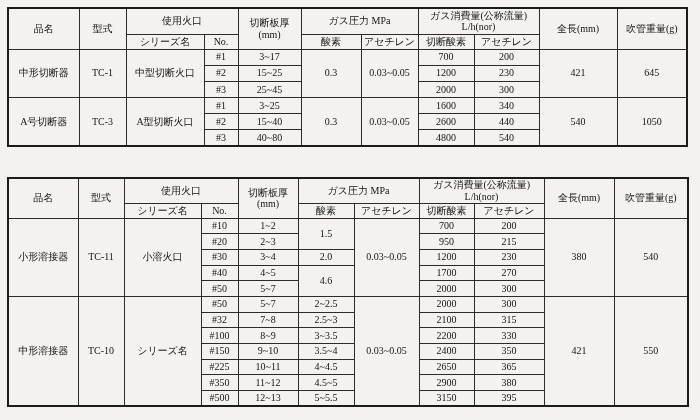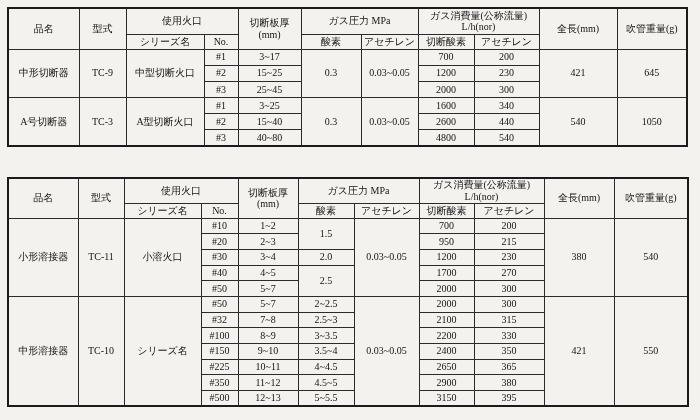--- a/index.html
+++ b/index.html
@@ -81,21 +81,21 @@
         <td>シリーズ名</td>
         <td>No.</td>
         <td>酸素</td>
         <td>アセチレン</td>
         <td>切断酸素</td>
         <td>アセチレン</td>
       </tr>
 
       <tr class="rd">
         <td rowspan="3">中形切断器</td>
-        <td rowspan="3">TC-9</td>
+        <td rowspan="3">TC-1</td>
         <td rowspan="3">中型切断火口</td>
         <td>#1</td>
         <td>3~17</td>
         <td rowspan="3">0.3</td>
         <td rowspan="3">0.03~0.05</td>
         <td>700</td>
         <td>200</td>
         <td rowspan="3">421</td>
         <td rowspan="3">645</td>
       </tr>
@@ -202,21 +202,21 @@
       <tr class="rd">
         <td>#30</td>
         <td>3~4</td>
         <td>2.0</td>
         <td>1200</td>
         <td>230</td>
       </tr>
       <tr class="rd">
         <td>#40</td>
         <td>4~5</td>
-        <td rowspan="2">2.5</td>
+        <td rowspan="2">4.6</td>
         <td>1700</td>
         <td>270</td>
       </tr>
       <tr class="rd">
         <td>#50</td>
         <td>5~7</td>
         <td>2000</td>
         <td>300</td>
       </tr>
 

